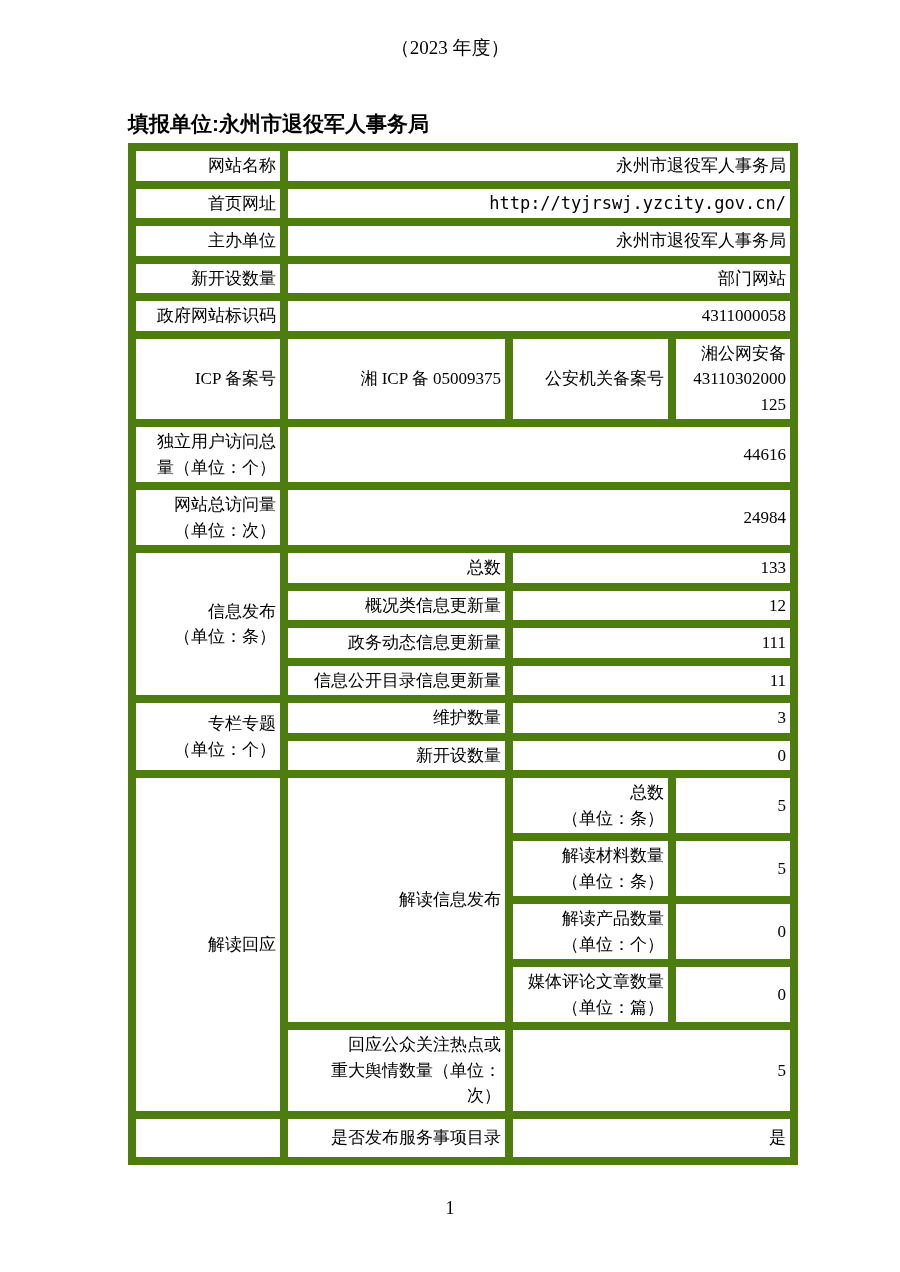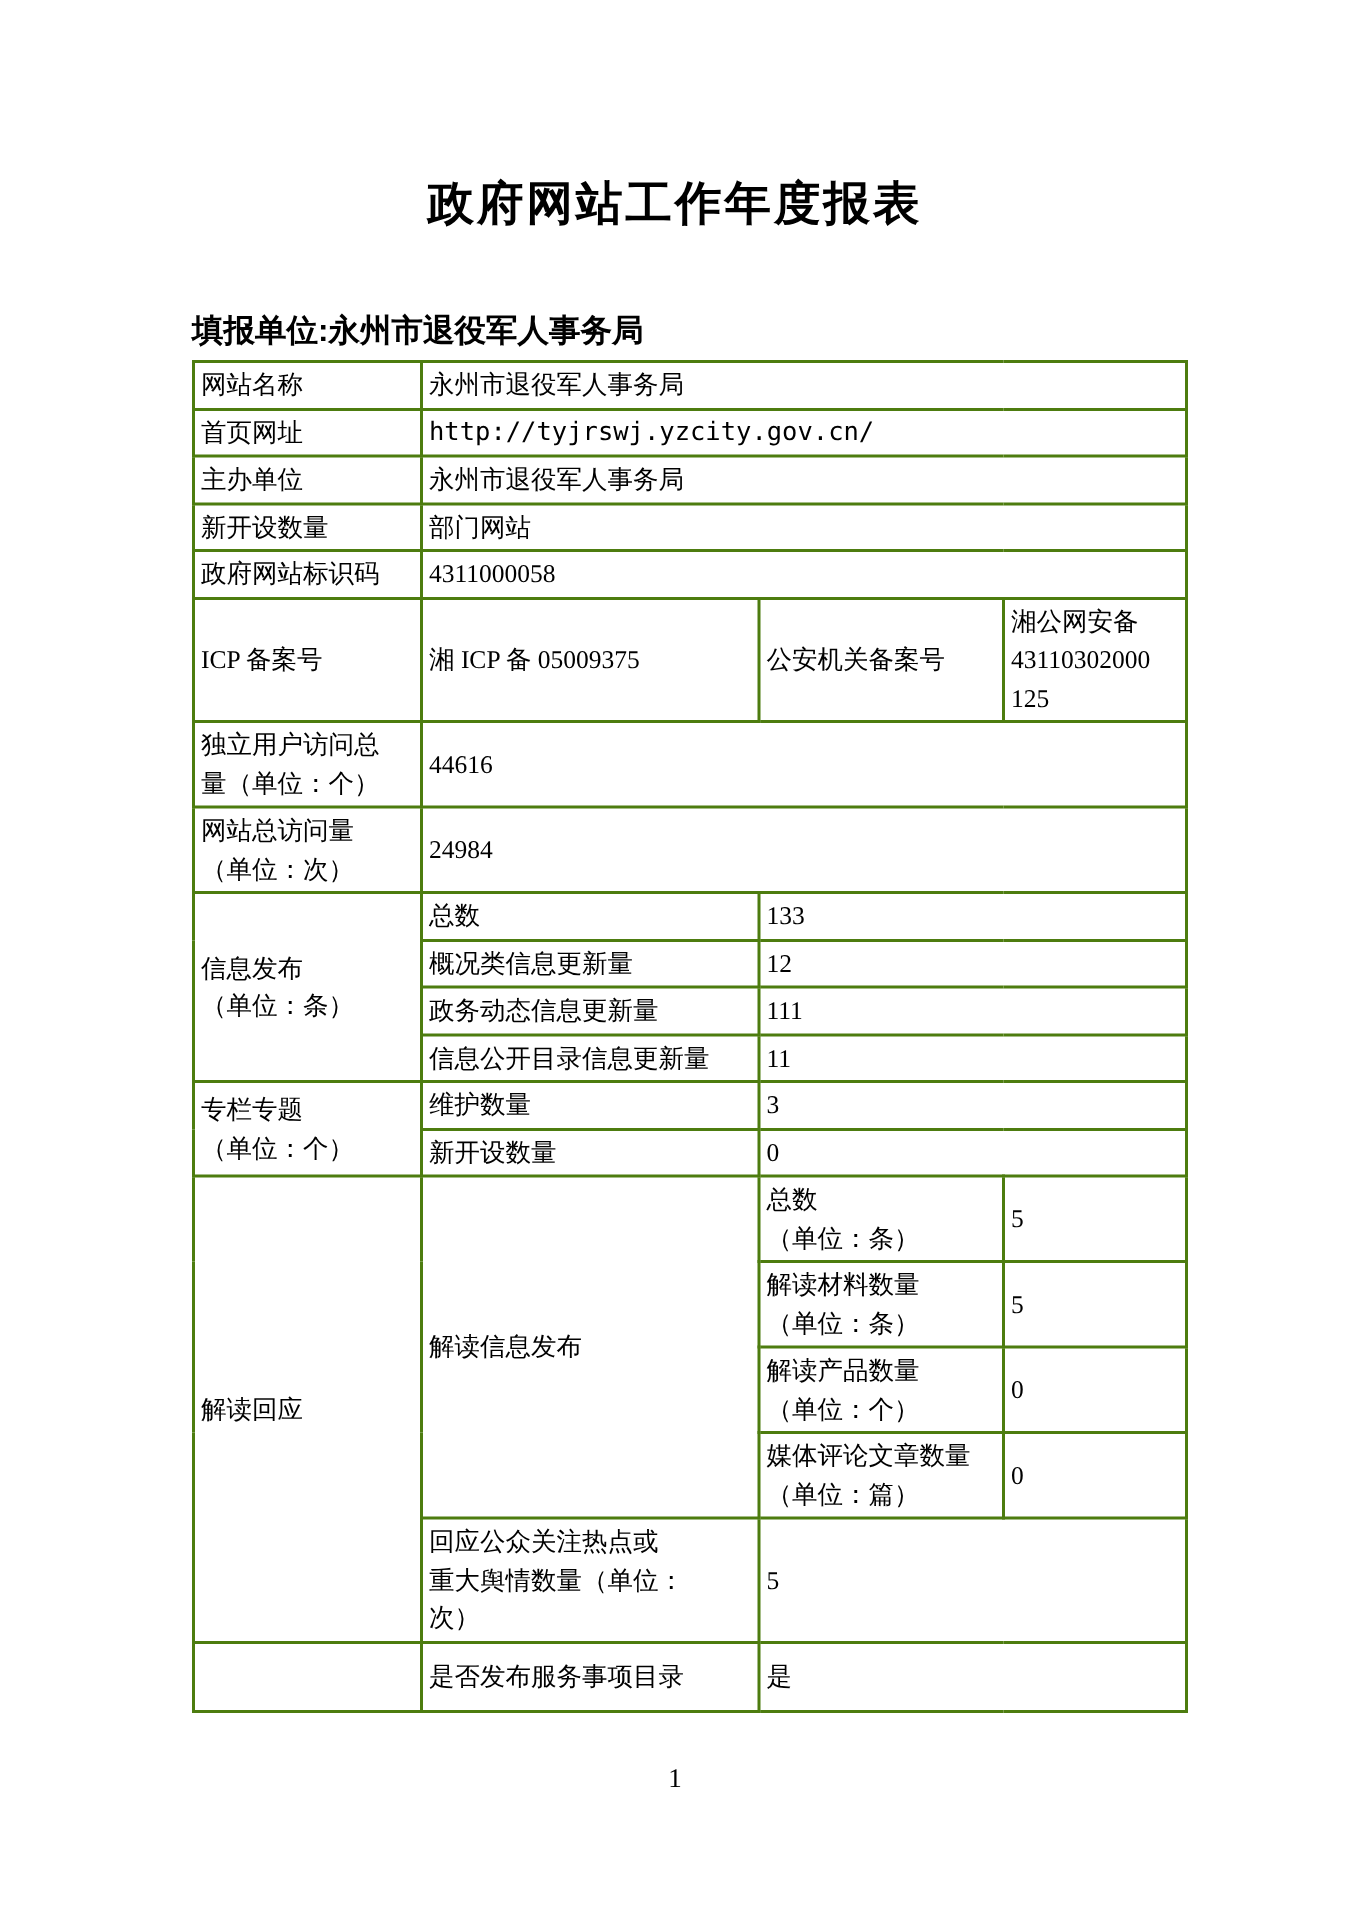--- a/index.html
+++ b/index.html
@@ -20,39 +20,39 @@
   .reporting-unit{
     margin:49px 0 7px 128px;
     font-family:"Liberation Sans","DejaVu Sans",sans-serif;
     font-weight:bold;font-size:21px;line-height:24px;
   }
   table.report{
     border-collapse:collapse;table-layout:fixed;
     margin-left:128px;width:662px;
   }
   table.report td{
-    border:2px solid #4d7c0f;
-    text-align:left;vertical-align:middle;
+    border:8px solid #4d7c0f;
+    text-align:right;vertical-align:middle;
     font-size:17px;line-height:1.5;padding:2px 4px;
     overflow:hidden;
   }
   .ml{white-space:pre-line;}
   .mono{font-family:"DejaVu Sans Mono","Liberation Mono",monospace;font-size:16px;margin-left:11px;}
   tr.h31{height:31px;} tr.h30{height:30px;} tr.h82{height:82px;}
   tr.h55{height:55px;} tr.h52{height:52px;} tr.h77{height:77px;} tr.h35{height:46px;}
   .page-number{
     margin-top:31px;text-align:center;font-size:18px;line-height:24px;
   }
 </style>
 </head>
 <body>
 
 <div class="page">
 
-  <div class="doc-title">政府网站工作年度报表</div>
+  <div class="doc-subtitle">（2023 年度）</div>
   <div class="reporting-unit">填报单位:永州市退役军人事务局</div>
 
   <table class="report">
     <colgroup>
       <col style="width:152px">
         <col style="width:225px">
         <col style="width:163px">
         <col style="width:122px">
     </colgroup>
 

